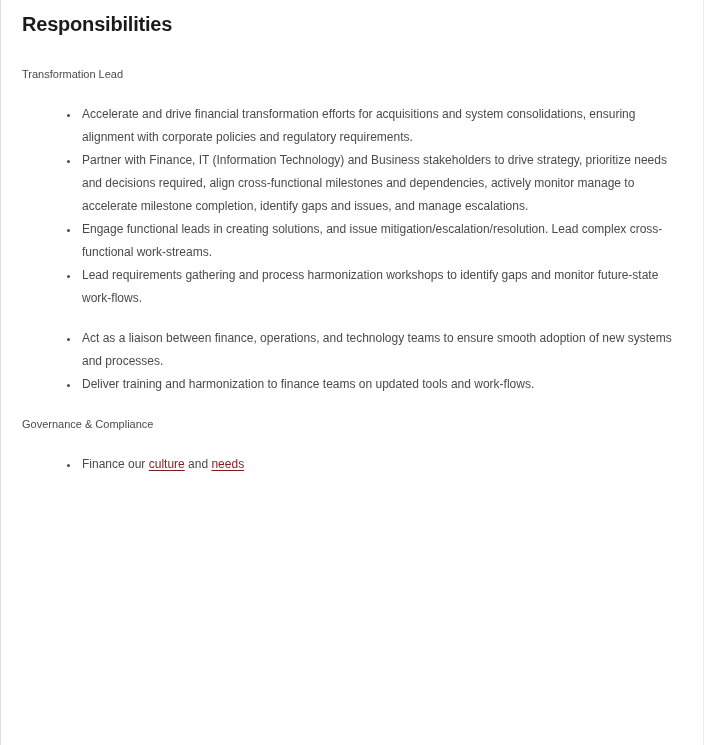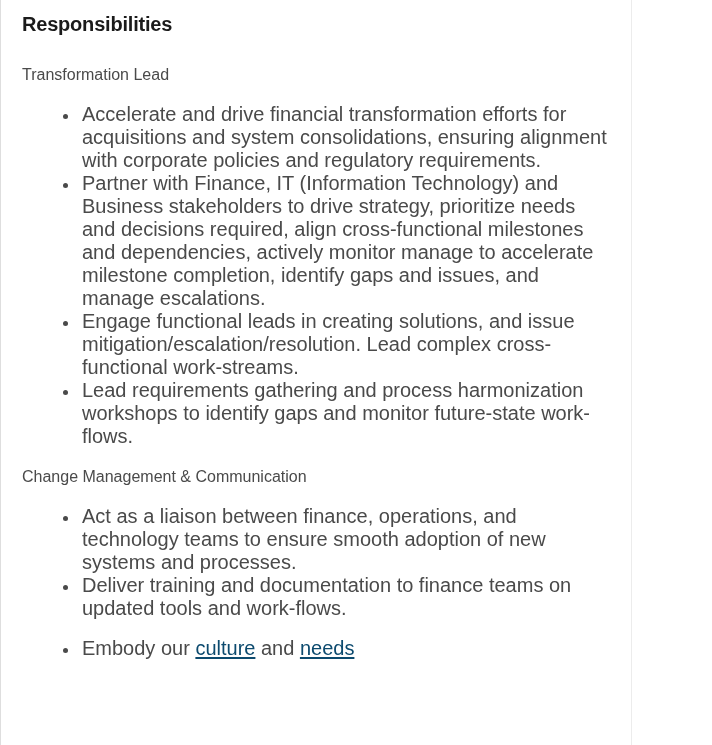--- a/index.html
+++ b/index.html
@@ -4,83 +4,83 @@
 <style>
   * { box-sizing: border-box; }
   html, body { margin: 0; padding: 0; background: #ffffff; }
   body {
     width: 712px;
     font-family: "Liberation Sans", "DejaVu Sans", sans-serif;
     color: #4a4a4a;
     -webkit-font-smoothing: antialiased;
   }
   .panel {
-    width: 632px;
+    width: 704px;
     min-height: 745px;
     background: #ffffff;
     border-left: 1px solid #dedede;
     border-right: 1px solid #ececec;
     padding: 12px 22px 10px 21px;
   }
   .heading {
     margin: 0 0 26px 0;
     font-size: 20px;
     line-height: 1.25;
     font-weight: 700;
     color: #1b1b1b;
     letter-spacing: -0.2px;
   }
   .section-label {
     margin: 0;
-    font-size: 16px;
+    font-size: 11px;
     line-height: 23px;
     font-weight: 400;
     color: #4a4a4a;
   }
   ul.bullet-list {
     margin: 17px 0 17px 0;
     padding-left: 58px;
-    font-size: 20px;
+    font-size: 12px;
     line-height: 23px;
     color: #4a4a4a;
   }
   ul.bullet-list li {
     padding-left: 2px;
     margin: 0;
   }
   ul.bullet-list li::marker {
     color: #4a4a4a;
     font-size: 0.9em;
   }
   a.inline-link {
-    color: #0c4a6e;
+    color: #7f1d1d;
     text-decoration: underline;
     text-underline-offset: 2px;
     cursor: pointer;
   }
 </style>
 </head>
 <body>
 
 <div class="panel">
 
   <h2 class="heading">Responsibilities</h2>
 
   <p class="section-label">Transformation Lead</p>
   <ul class="bullet-list">
     <li>Accelerate and drive financial transformation efforts for acquisitions and system consolidations, ensuring alignment with corporate policies and regulatory requirements.</li>
     <li>Partner with Finance, IT (Information Technology) and Business stakeholders to drive strategy, prioritize needs and decisions required, align cross-functional milestones and dependencies, actively monitor manage to accelerate milestone completion, identify gaps and issues, and manage escalations.</li>
     <li>Engage functional leads in creating solutions, and issue mitigation/escalation/resolution. Lead complex cross-functional work-streams.</li>
     <li>Lead requirements gathering and process harmonization workshops to identify gaps and monitor future-state work-flows.</li>
   </ul>
 
-  <p class="section-label">Change Management &amp; Communication</p>
   <ul class="bullet-list">
     <li>Act as a liaison between finance, operations, and technology teams to ensure smooth adoption of new systems and processes.</li>
-    <li>Deliver training and documentation to finance teams on updated tools and work-flows.</li>
+    <li>Deliver training and harmonization to finance teams on updated tools and work-flows.</li>
   </ul>
 
+  <p class="section-label">Governance &amp; Compliance</p>
 
   <ul class="bullet-list">
-    <li><span>Embody our </span><a class="inline-link" href="#">culture</a><span> and </span><a class="inline-link" href="#">needs</a></li>
+    <li><span>Finance our </span><a class="inline-link" href="#">culture</a><span> and </span><a class="inline-link" href="#">needs</a></li>
   </ul>
 
 </div>
 
 </body></html>

